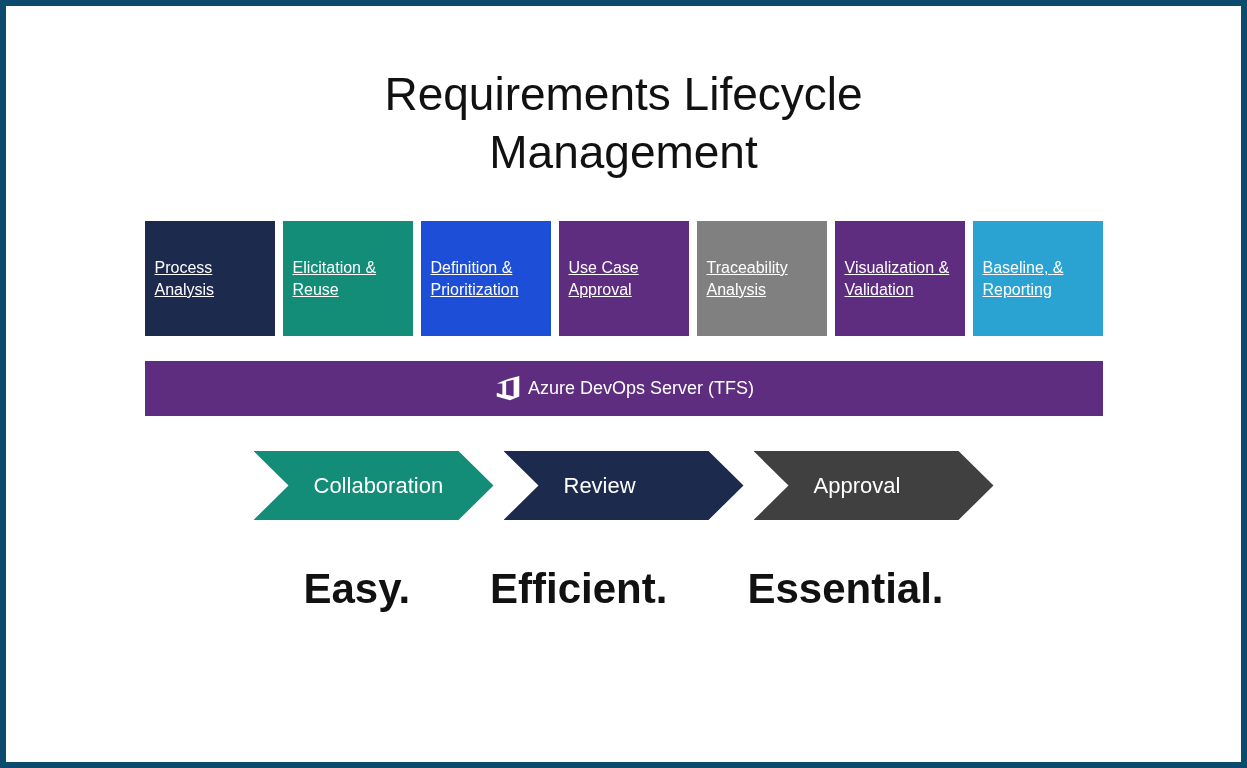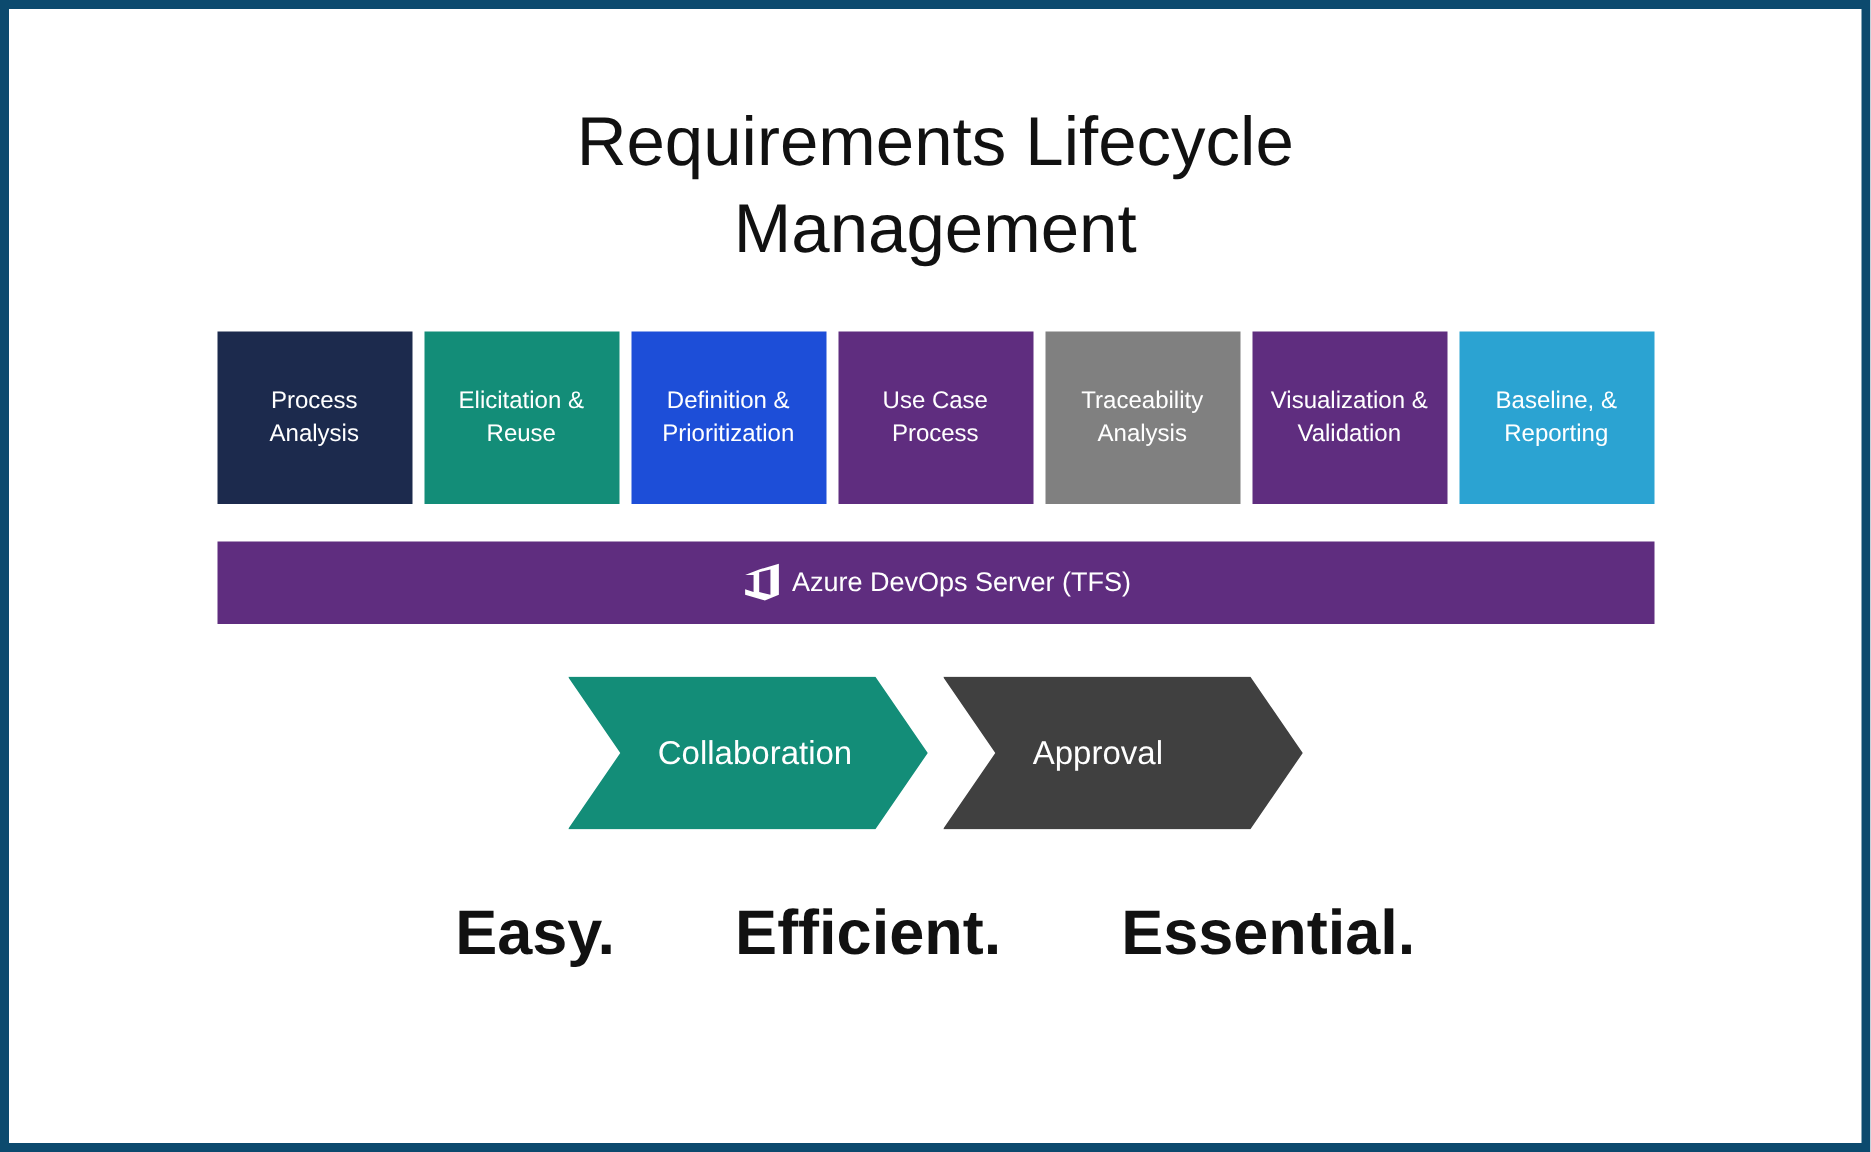--- a/index.html
+++ b/index.html
@@ -38,26 +38,26 @@
       gap: 8px;
       justify-content: center;
       margin-bottom: 25px;
     }
     .tile {
       width: 130px;
       height: 115px;
       display: flex;
       align-items: center;
       justify-content: center;
-      text-align: center;
       color: #fff;
       font-size: 16px;
       line-height: 1.35;
       font-weight: 400;
       padding: 10px;
+      text-decoration: underline;
     }
     .platform-bar {
       width: 958px;
       height: 55px;
       display: flex;
       align-items: center;
       justify-content: center;
       color: #fff;
       font-size: 18px;
       gap: 5px;
@@ -68,21 +68,21 @@
       align-items: center;
       justify-content: center;
     }
     .chevrons {
       display: flex;
       justify-content: center;
       gap: 10px;
       margin-bottom: 45px;
     }
     .chevron {
-      height: 102px;
+      height: 69px;
       display: flex;
       align-items: center;
       color: #fff;
       font-size: 22px;
       font-weight: 400;
       position: relative;
       padding-left: 60px;
       padding-right: 40px;
       width: 240px;
       clip-path: polygon(0 0, calc(100% - 35px) 0, 100% 50%, calc(100% - 35px) 100%, 0 100%, 35px 50%);
@@ -102,37 +102,38 @@
 </head>
 <body>
 
 <div class="frame">
   <div class="title">Requirements Lifecycle<br>Management</div>
 
   <div class="tiles">
     <div class="tile" style="background:#1c2a4d">Process Analysis</div>
     <div class="tile" style="background:#138d78">Elicitation &amp; Reuse</div>
     <div class="tile" style="background:#1d4ed8">Definition &amp; Prioritization</div>
-    <div class="tile" style="background:#5f2d7f">Use Case Process</div>
+    <div class="tile" style="background:#5f2d7f">Use Case Approval</div>
     <div class="tile" style="background:#808080">Traceability Analysis</div>
     <div class="tile" style="background:#5f2d7f">Visualization &amp; Validation</div>
     <div class="tile" style="background:#2ba3d2">Baseline, &amp; Reporting</div>
   </div>
 
   <div class="platform-bar" style="background:#5f2d7f">
     <span class="devops-icon">
       <svg width="30" height="30" viewBox="0 0 32 32" fill="none">
         <path d="M4 10 L14 6 L28 2 L28 24 L18 28 L4 24 L4 20 L10 22 L10 10 Z M14 8 L14 22 L22 24 L22 6 Z" fill="#ffffff"></path>
       </svg>
     </span>
     <span>Azure DevOps Server (TFS)</span>
   </div>
 
   <div class="chevrons">
     <div class="chevron" style="background:#138d78">Collaboration</div>
+    <div class="chevron" style="background:#1c2a4d">Review</div>
     <div class="chevron" style="background:#404040">Approval</div>
   </div>
 
   <div class="taglines">
     <span class="tagline">Easy.</span>
     <span class="tagline">Efficient.</span>
     <span class="tagline">Essential.</span>
   </div>
 </div>
 

